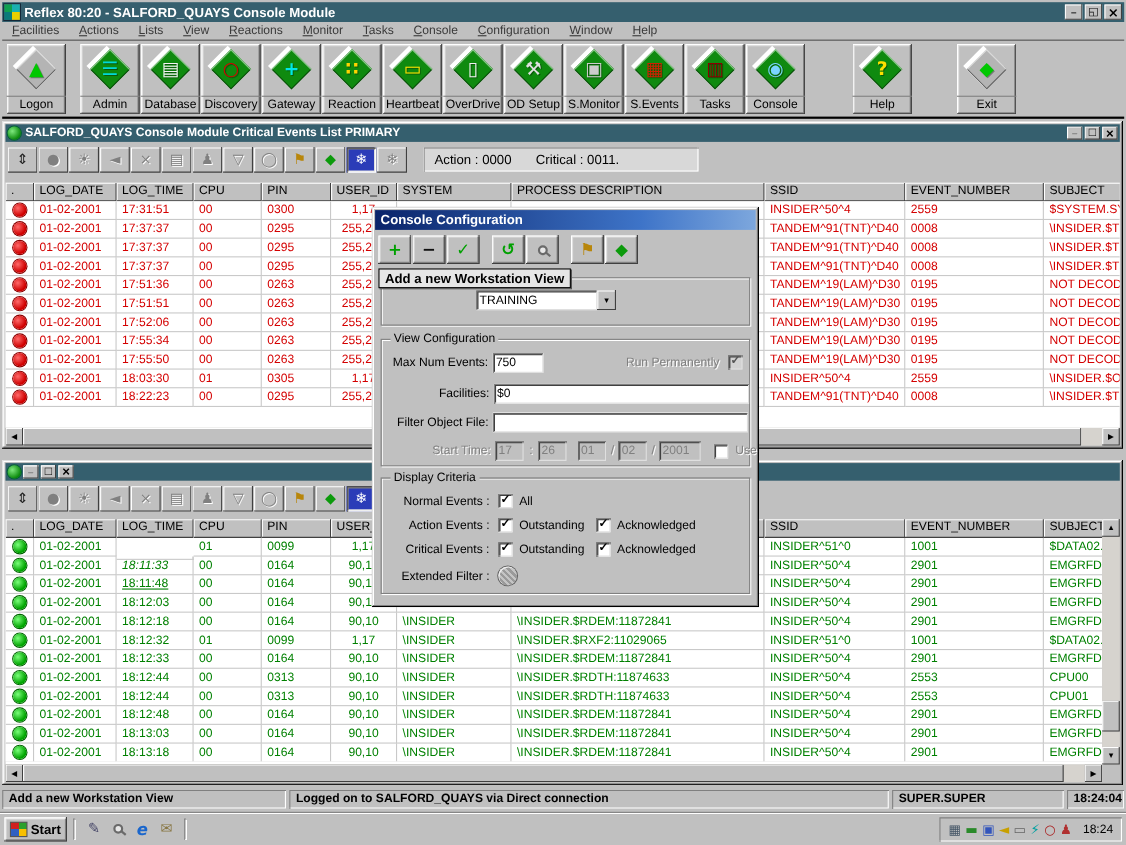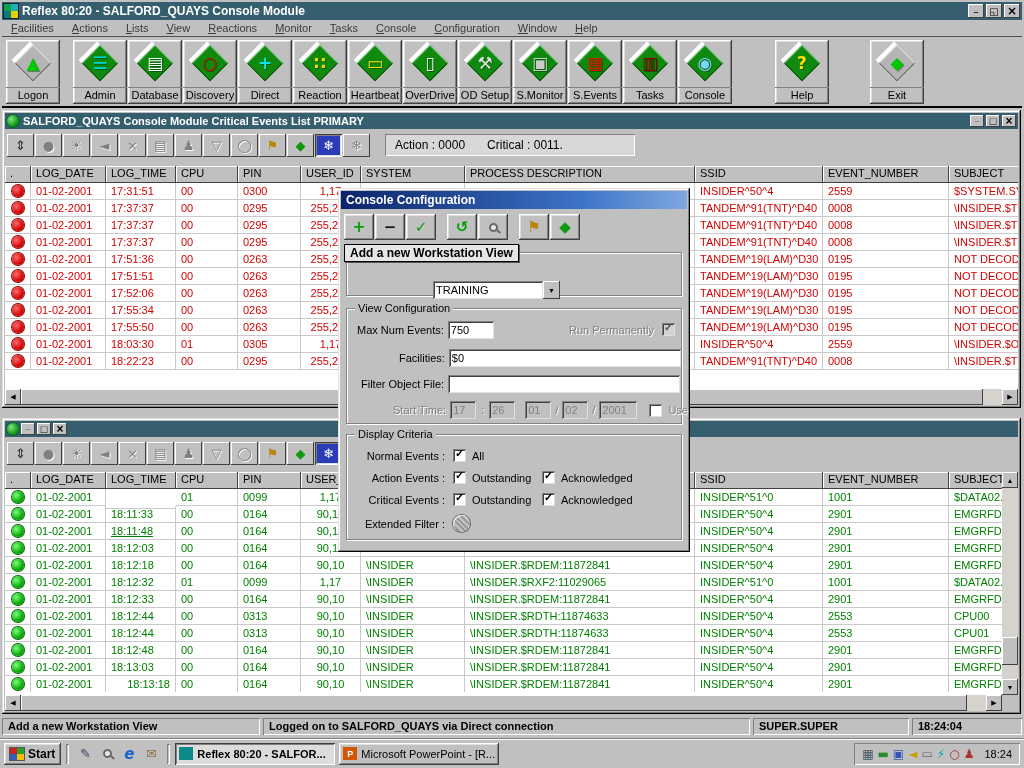--- a/index.html
+++ b/index.html
@@ -163,21 +163,21 @@
         <span class="tb-g" style="color: rgb(212, 0, 0);">○</span>
       </div>
       <div class="tb-label">Discovery</div>
     </div>
     <div class="tb-btn raised">
       <div class="tb-ic">
         <span class="dwhite"></span>
         <span class="dmain" style="background: rgb(15, 138, 15);"></span>
         <span class="tb-g" style="color: rgb(0, 232, 232);">+</span>
       </div>
-      <div class="tb-label">Direct</div>
+      <div class="tb-label">Gateway</div>
     </div>
     <div class="tb-btn raised">
       <div class="tb-ic">
         <span class="dwhite"></span>
         <span class="dmain" style="background: rgb(15, 138, 15);"></span>
         <span class="tb-g" style="color: rgb(255, 212, 0);">∷</span>
       </div>
       <div class="tb-label">Reaction</div>
     </div>
     <div class="tb-btn raised">
@@ -581,21 +581,21 @@
           <span class="td" style="width: 230px;"></span>
           <span class="td" style="width: 128px;">INSIDER^51^0</span>
           <span class="td" style="width: 126px;">1001</span>
           <span class="td" style="width: 150px;">$DATA02.</span>
         </div>
         <div class="trow">
           <span class="td ic" style="width: 26px;">
             <span class="blob green"></span>
           </span>
           <span class="td" style="width: 75px;">01-02-2001</span>
-          <span class="td" style="width: 70px;">18:11:33</span>
+          <span class="td" style="width: 70px; font-style: italic;">18:11:33</span>
           <span class="td" style="width: 62px;">00</span>
           <span class="td" style="width: 63px;">0164</span>
           <span class="td" style="width: 60px; text-align: center;">90,10</span>
           <span class="td" style="width: 104px;"></span>
           <span class="td" style="width: 230px;"></span>
           <span class="td" style="width: 128px;">INSIDER^50^4</span>
           <span class="td" style="width: 126px;">2901</span>
           <span class="td" style="width: 150px;">EMGRFDC</span>
         </div>
         <div class="trow">
@@ -731,21 +731,21 @@
           <span class="td" style="width: 230px;">\INSIDER.$RDEM:11872841</span>
           <span class="td" style="width: 128px;">INSIDER^50^4</span>
           <span class="td" style="width: 126px;">2901</span>
           <span class="td" style="width: 150px;">EMGRFDC</span>
         </div>
         <div class="trow">
           <span class="td ic" style="width: 26px;">
             <span class="blob green"></span>
           </span>
           <span class="td" style="width: 75px;">01-02-2001</span>
-          <span class="td" style="width: 70px; text-align: right;">18:13:18</span>
+          <span class="td" style="width: 70px;">18:13:18</span>
           <span class="td" style="width: 62px;">00</span>
           <span class="td" style="width: 63px;">0164</span>
           <span class="td" style="width: 60px; text-align: center;">90,10</span>
           <span class="td" style="width: 104px;">\INSIDER</span>
           <span class="td" style="width: 230px;">\INSIDER.$RDEM:11872841</span>
           <span class="td" style="width: 128px;">INSIDER^50^4</span>
           <span class="td" style="width: 126px;">2901</span>
           <span class="td" style="width: 150px;">EMGRFDC</span>
         </div>
       </div>
@@ -788,21 +788,21 @@
       <div class="dlg-btn raised sp">
         <span class="g" style="color: rgb(184, 134, 11);">⚑</span>
       </div>
       <div class="dlg-btn raised">
         <span class="g" style="color: rgb(12, 154, 12);">◆</span>
       </div>
     </div>
   <div class="tooltip">Add a new Workstation View</div>
 
   <div class="group" style="top:64px;height:44px">
-    <div class="frow" style="left:86px;top:28px">
+    <div class="frow" style="left:86px;top:11px">
       <span class="combo">
         <span class="inp field">TRAINING</span>
         <span class="combo-arrow raised1"></span>
       </span>
     </div>
   </div>
 
   <div class="group" style="top:120px;height:116px">
     <span class="legend">View Configuration</span>
     <div class="frow" style="left:10px;top:12px">
@@ -859,21 +859,21 @@
     </div>
     <div class="frow" style="left:6px;top:80px">
       <span class="lab" style="width:92px;text-align:right;margin-right:8px">Extended Filter :</span>
       <span class="round-btn"></span>
     </div>
   </div>
 </div>
 
 <div class="abs" id="statusbar">
   <span class="spanel sunk1" style="width:258px">Add a new Workstation View</span>
-  <span class="spanel sunk1" style="width:487px">Logged on to SALFORD_QUAYS via Direct connection</span>
+  <span class="spanel sunk1" style="width:545px">Logged on to SALFORD_QUAYS via Direct connection</span>
   <span class="spanel sunk1" style="width:156px">SUPER.SUPER</span>
   <span class="spanel sunk1" style="flex:1">18:24:04</span>
 </div>
 
 <div class="abs" id="taskbar">
   <span class="raised" id="start-btn">
     <span class="flag"></span>
     <span>Start</span>
   </span>
   <span class="tsep"></span>
@@ -885,30 +885,20 @@
         <span class="mag"></span>
       </span>
       <span class="ql">
         <span style="color: rgb(26, 102, 204); font-weight: bold; font-style: italic; font-size: 15px;">e</span>
       </span>
       <span class="ql">
         <span style="color: rgb(136, 119, 68);">✉</span>
       </span>
     </span>
   <span class="tsep"></span>
-  <span id="taskbtns" style="display:flex">
-      <span class="task pressed on">
-        <span class="ti" style="background: rgb(10, 138, 138);"></span>
-        <span>Reflex 80:20 - SALFOR...</span>
-      </span>
-      <span class="task raised">
-        <span class="ti" style="background: rgb(212, 85, 0);">P</span>
-        <span>Microsoft PowerPoint - [R...</span>
-      </span>
-    </span>
   <span class="sunk1" id="tray">
       <span class="tri" style="color: rgb(68, 85, 102);">▦</span>
       <span class="tri" style="color: rgb(42, 138, 42);">▬</span>
       <span class="tri" style="color: rgb(51, 85, 187);">▣</span>
       <span class="tri" style="color: rgb(200, 160, 0);">◄</span>
       <span class="tri" style="color: rgb(102, 102, 102);">▭</span>
       <span class="tri" style="color: rgb(0, 160, 160);">⚡</span>
       <span class="tri" style="color: rgb(170, 34, 34);">○</span>
       <span class="tri" style="color: rgb(176, 48, 48);">♟</span>
       <span class="clock">18:24</span>

